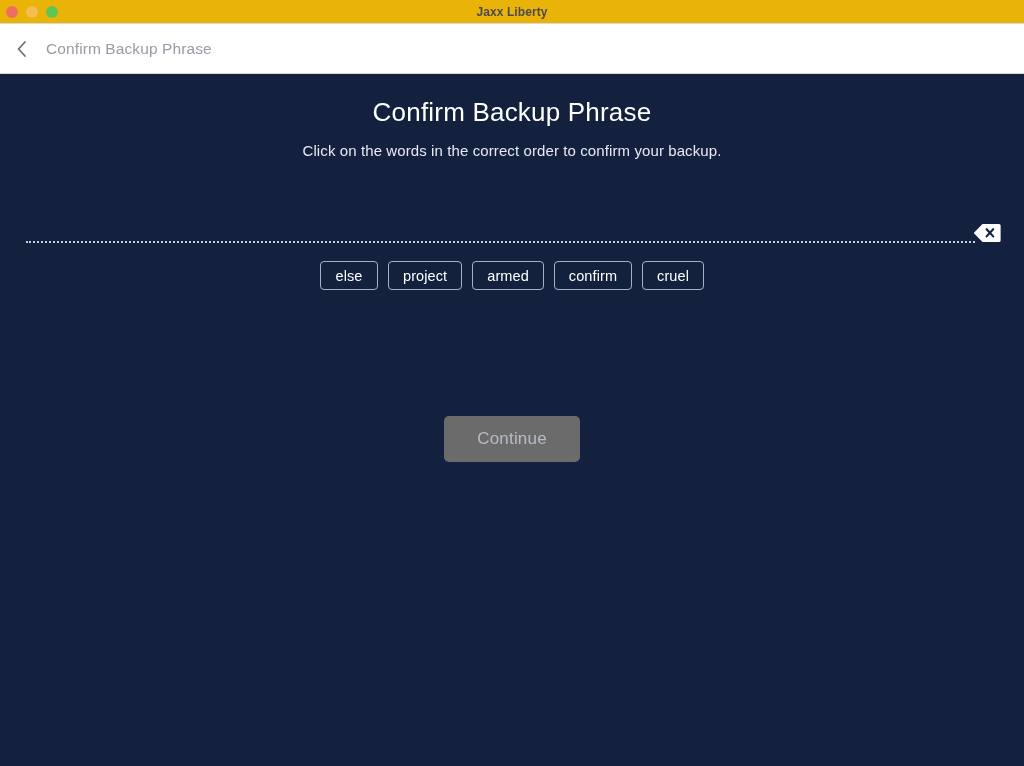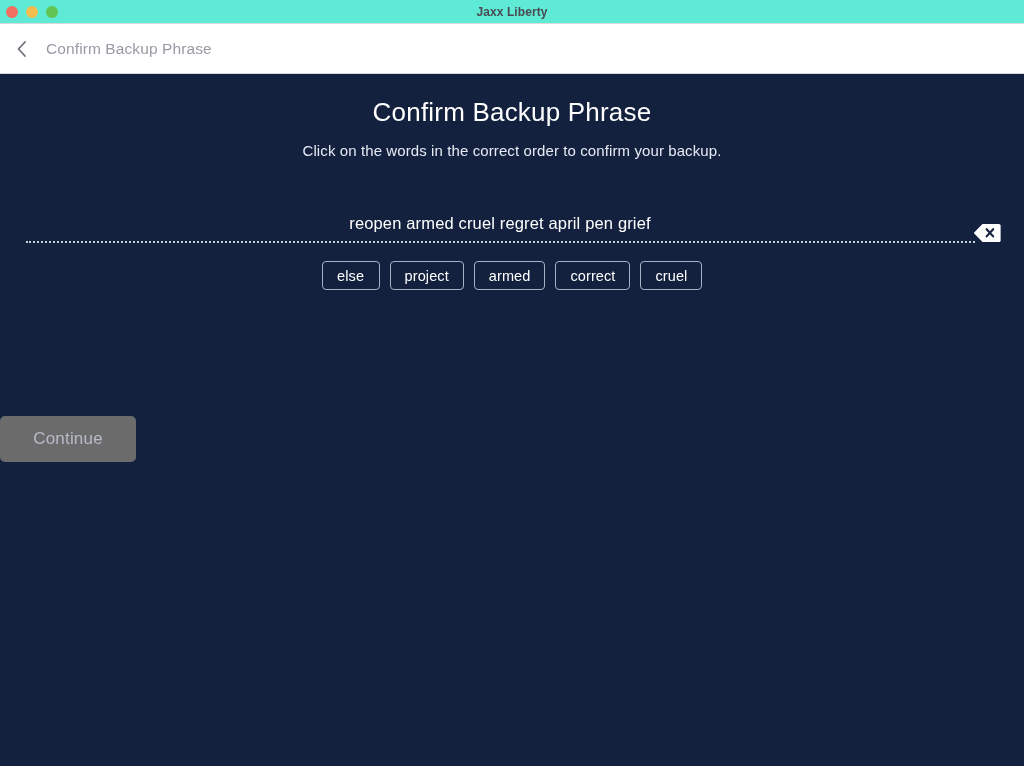--- a/index.html
+++ b/index.html
@@ -9,21 +9,21 @@
     height: 766px;
     overflow: hidden;
     font-family: "Liberation Sans", sans-serif;
     background: #13213f;
   }
 
   
   .titlebar {
     position: relative;
     height: 24px;
-    background: #5eead4;
+    background: #eab308;
     border-bottom: 1px solid #d9d9d9;
     display: flex;
     align-items: center;
   }
   .traffic-lights {
     display: flex;
     gap: 8px;
     padding-left: 6px;
   }
   .light {
@@ -152,20 +152,21 @@
     letter-spacing: .1px;
     display: inline-flex;
     align-items: center;
     justify-content: center;
     cursor: pointer;
   }
 
   
   .continue-wrap {
     display: flex;
+    justify-content: center;
     margin-top: 126px;
   }
   .continue-btn {
     width: 136px;
     height: 46px;
     background: #6b6b6b;
     border: none;
     border-radius: 5px;
     color: #b6bbc6;
     font-family: "Liberation Sans", sans-serif;
@@ -194,35 +195,34 @@
   </div>
   <div class="nav-title">Confirm Backup Phrase</div>
 </div>
 
 <div class="main">
 
   <h1 class="page-title">Confirm Backup Phrase</h1>
   <p class="page-subtitle">Click on the words in the correct order to confirm your backup.</p>
 
   <div class="phrase-row">
-    <div class="phrase-text">reopen armed cruel regret april pen grief</div>
     <div class="phrase-underline"></div>
     <div class="backspace-key">
       <svg width="28" height="22" viewBox="0 0 28 22" aria-hidden="true">
         <path d="M9.5 2 H26 a1.6 1.6 0 0 1 1.6 1.6 V18.4 A1.6 1.6 0 0 1 26 20 H9.5 L1.2 11.6 a0.9 0.9 0 0 1 0 -1.2 Z" fill="#ffffff"></path>
         <path d="M13.6 7.2 L20.2 14.4 M20.2 7.2 L13.6 14.4" stroke="#13213f" stroke-width="2.1" stroke-linecap="round"></path>
       </svg>
     </div>
   </div>
 
   <div class="word-row">
     <button class="word-btn">else</button>
     <button class="word-btn">project</button>
     <button class="word-btn">armed</button>
-    <button class="word-btn">correct</button>
+    <button class="word-btn">confirm</button>
     <button class="word-btn">cruel</button>
   </div>
 
   <div class="continue-wrap">
     <button class="continue-btn">Continue</button>
   </div>
 
 </div>
 
 </body></html>

